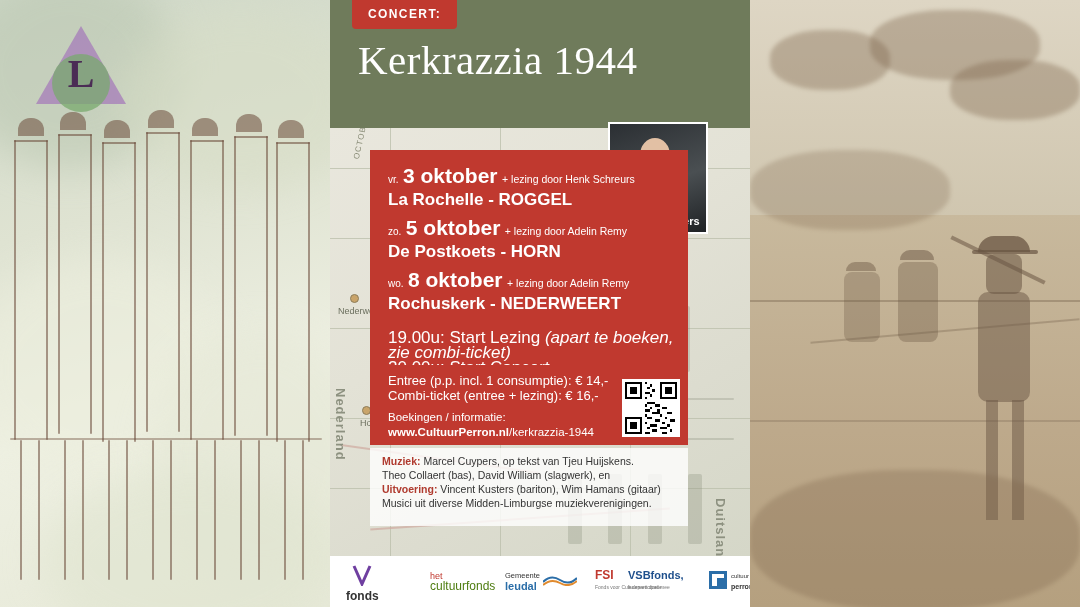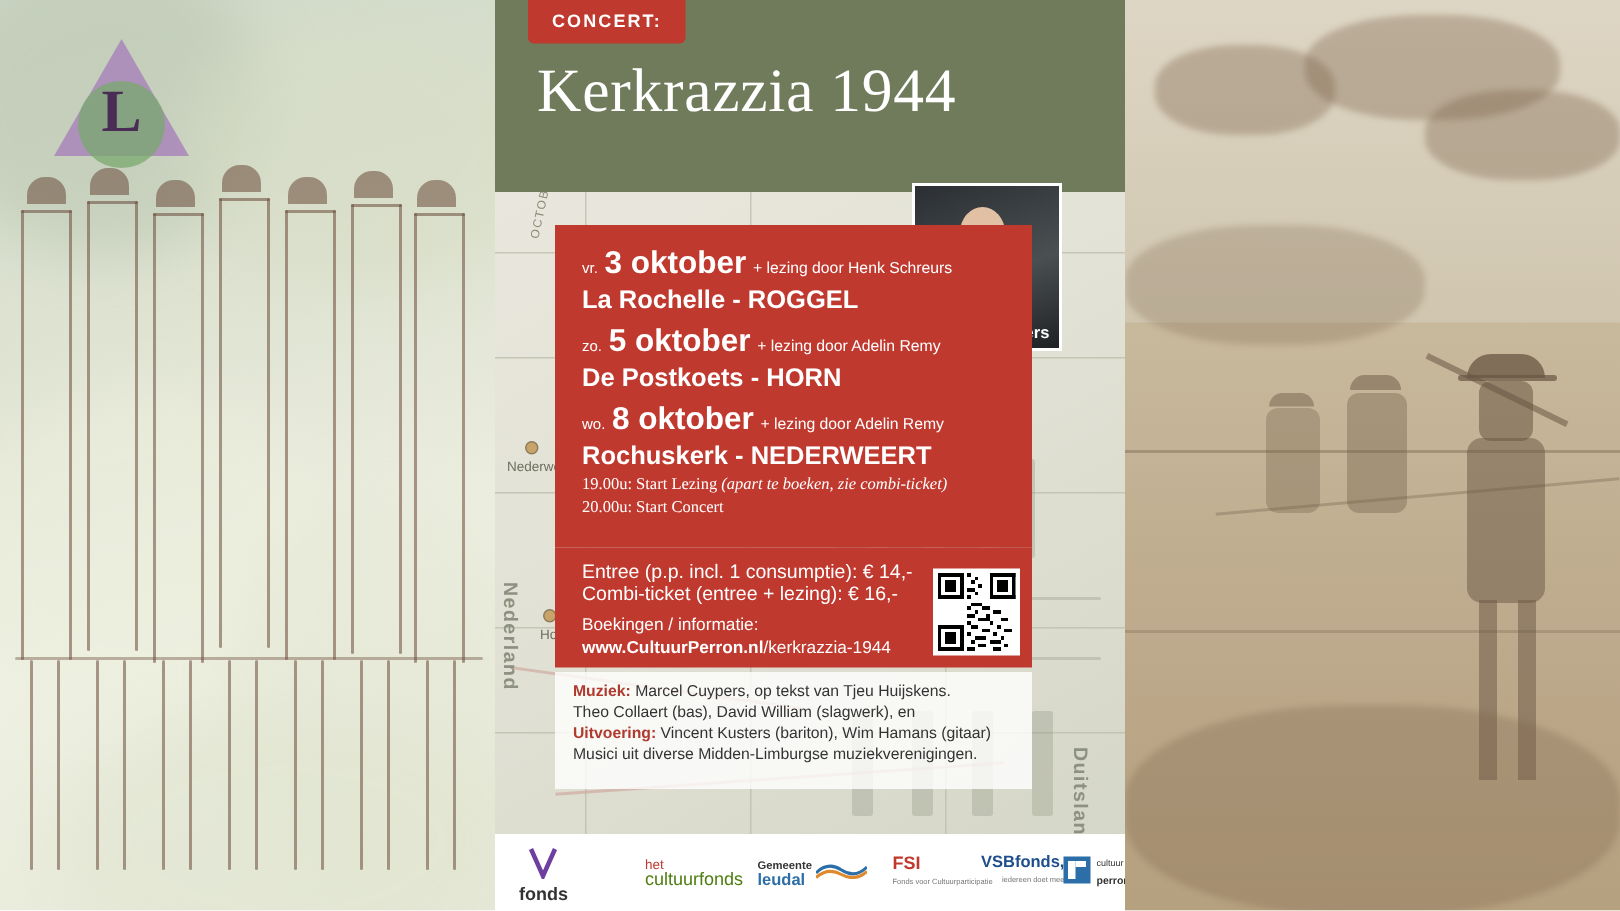--- a/index.html
+++ b/index.html
@@ -99,21 +99,21 @@
   .red-block{
     position:absolute;left:40px;top:150px;width:318px;height:215px;
     background:#c0392f;color:#ffffff;
   }
   .date-row{position:absolute;left:18px;color:#ffffff;}
   .date-day{font-size:10px;}
   .date-big{font-size:21px;font-weight:bold;}
   .date-note{font-size:10.5px;font-style:normal;}
   .venue{font-size:17px;font-weight:bold;color:#ffffff;}
   .venue em{font-style:normal;font-weight:bold;}
-  .times{position:absolute;left:18px;top:166px;font-size:11px;line-height:15px;color:#ffffff;font-family:Liberation Serif, serif;}
+  .times{position:absolute;left:18px;top:180px;font-size:17px;line-height:15px;color:#ffffff;}
   .times i{font-style:italic;}
 
   .red-block2{
     position:absolute;left:40px;top:365px;width:318px;height:80px;
     background:#c0392f;color:#ffffff;
   }
   .entree{position:absolute;left:18px;top:8px;font-size:13px;line-height:15px;}
   .booking{position:absolute;left:18px;top:45px;font-size:11.5px;line-height:15px;}
   .booking b{font-weight:bold;}
   .qr{
@@ -441,39 +441,39 @@
 
       <div class="logo" style="left:100px;">
         <span class="lg-text">
           <span style="color:#c0392f;font-size:9px;">het</span><br>
           <span style="color:#4d7c0f;font-weight:normal;font-size:12px;">cultuurfonds</span>
         </span>
       </div>
 
       <div class="logo" style="left:175px;">
         <span class="lg-text">
-          <span style="font-size:7.5px;color:#333;font-weight:bold;">Gemeente</span><br>
+          <span style="font-size:7.5px;color:#333;">Gemeente</span><br>
           <span style="font-weight:bold;font-size:11px;color:#2b6ea8;">leudal</span>
         </span>
         <span class="lg-mark">
           <svg width="34" height="12" viewBox="0 0 34 12">
               <path d="M0 8 Q8 0 17 6 T34 4" fill="none" stroke="#2b6ea8" stroke-width="2"></path>
               <path d="M0 11 Q8 4 17 9 T34 7" fill="none" stroke="#e08a2e" stroke-width="2"></path>
             </svg>
         </span>
       </div>
 
       <div class="logo" style="left:265px;">
         <span class="lg-text">
           <span style="font-weight:bold;font-size:12px;color:#c0392f;">FSI</span><br>
           <span style="font-size:5px;color:#777;">Fonds voor Cultuurparticipatie</span>
         </span>
       </div>
 
-      <div class="logo" style="left:324px;text-align:right;">
+      <div class="logo" style="left:298px;">
         <span class="lg-text">
           <span style="font-weight:bold;font-size:11px;color:#1e4f8c;">VSBfonds,</span><br>
           <span style="font-size:5px;color:#777;">iedereen doet mee</span>
         </span>
       </div>
 
       <div class="logo" style="left:378px;">
         <span class="lg-mark">
           <svg width="20" height="20" viewBox="0 0 20 20">
               <rect x="1" y="1" width="18" height="18" fill="#2b6ea8"></rect>

